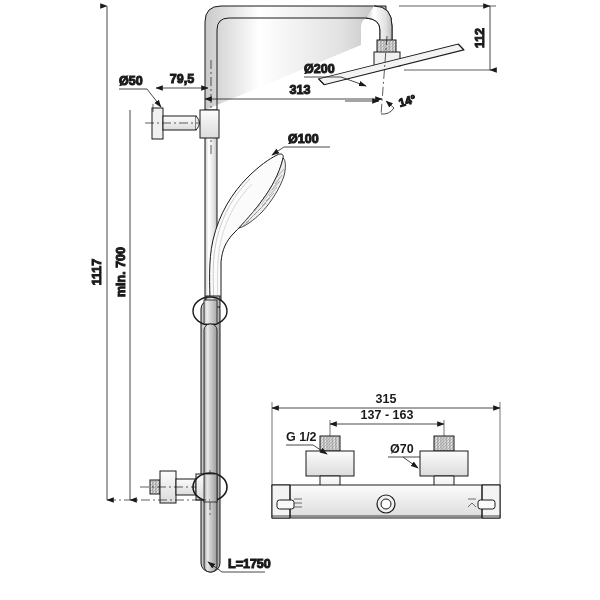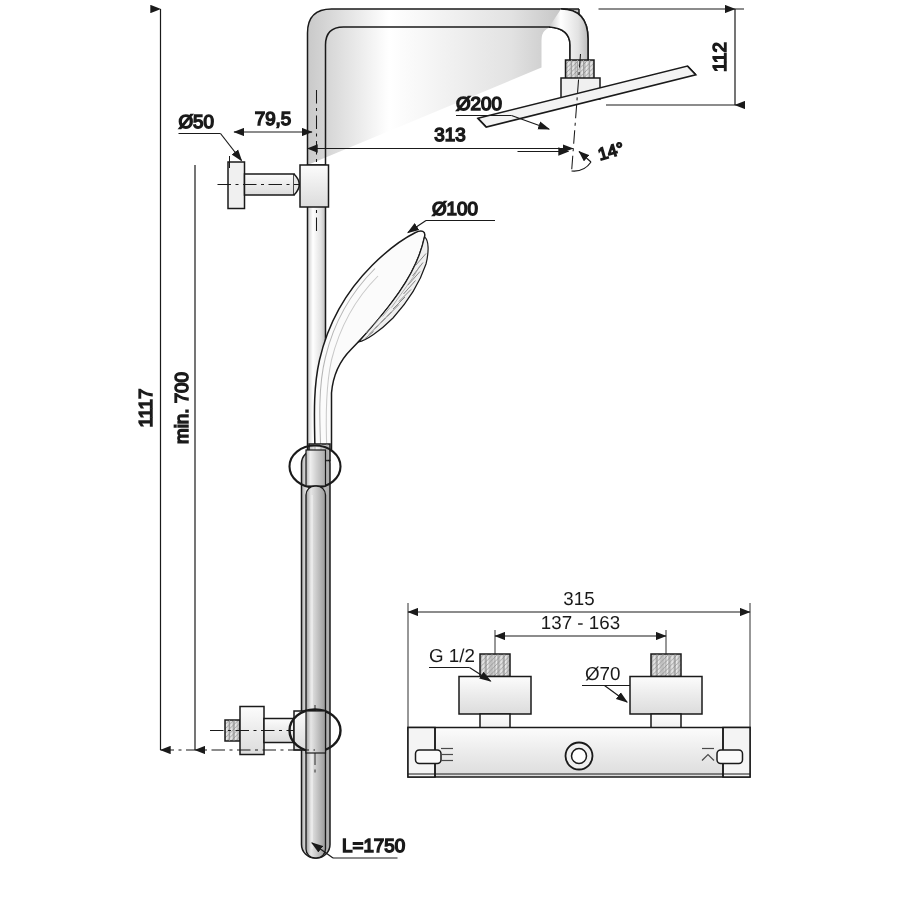--- a/index.html
+++ b/index.html
@@ -1,17 +1,17 @@
 <!DOCTYPE html>
 <html><head>
 <meta charset="utf-8">
 <style>
   html,body{margin:0;padding:0;background:#ffffff;}
   body{width:600px;height:600px;font-family:"Liberation Sans",sans-serif;}
-  #sheet{position:relative;width:600px;height:600px;overflow:hidden;background:#fff;}
+  #sheet{position:relative;width:600px;height:600px;overflow:hidden;background:#fff;font-weight:bold;}
   svg{display:block;}
   .dim-text{font-family:"Liberation Sans",sans-serif;font-size:12.5px;fill:#1a1a1a;}
   .dim-text-sm{font-family:"Liberation Sans",sans-serif;font-size:11.5px;fill:#1a1a1a;}
 </style>
 </head>
 <body>
 
 <div id="sheet">
 <svg width="600" height="600" viewBox="0 0 600 600">
 

